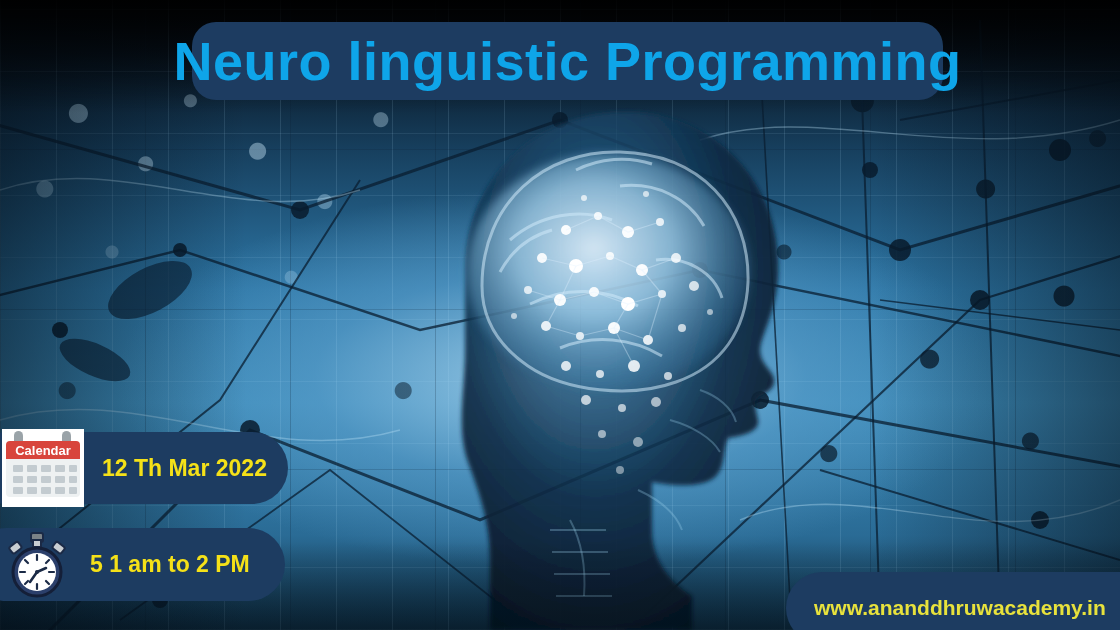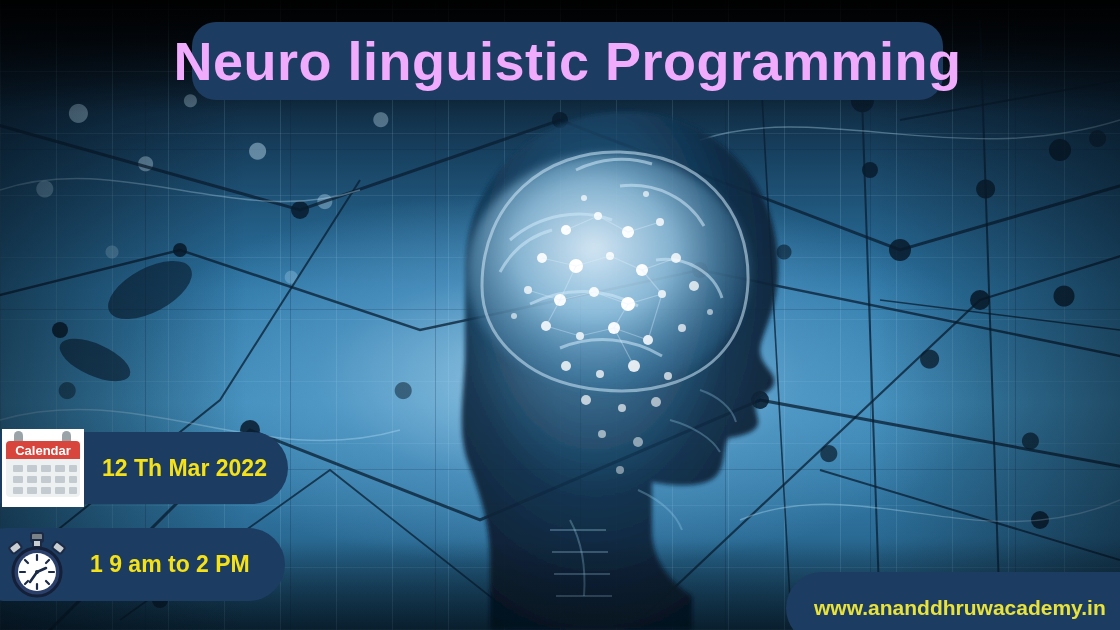--- a/index.html
+++ b/index.html
@@ -90,21 +90,21 @@
     top: 22px;
     width: 751px;
     height: 78px;
     background: #1d3c61;
     border-radius: 24px;
     display: flex;
     align-items: center;
     justify-content: center;
   }
   .title-text {
-    color: #f0abfc;
+    color: #0ea5e9;
     font-size: 54px;
     font-weight: bold;
     letter-spacing: .5px;
     white-space: nowrap;
     line-height: 1;
   }
 
   
   .pill {
     position: absolute;
@@ -375,20 +375,20 @@
           <line x1="49" y1="28" x2="46" y2="31"></line>
           <line x1="28" y1="49" x2="25" y2="52"></line>
         </g>
         <g stroke="#1b2a46" stroke-width="2.6" stroke-linecap="round">
           <line x1="37" y1="40" x2="46" y2="36"></line>
           <line x1="37" y1="40" x2="30" y2="50"></line>
         </g>
         <circle cx="37" cy="40" r="2" fill="#1b2a46"></circle>
       </svg>
     </div>
-    <div class="pill-text">1 9 am to 2 PM</div>
+    <div class="pill-text">5 1 am to 2 PM</div>
   </div>
 
   <div class="pill pill-url">
     <div class="url-text">www.ananddhruwacademy.in</div>
   </div>
 
 </div>
 
 </body></html>

